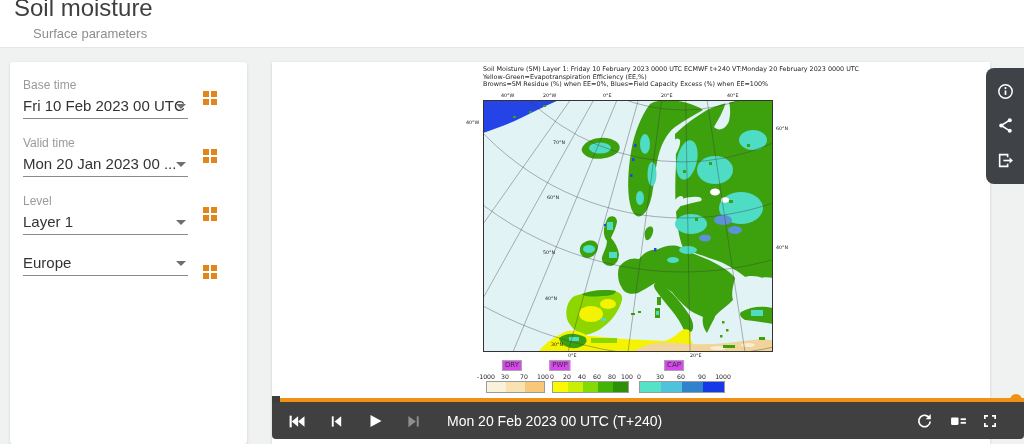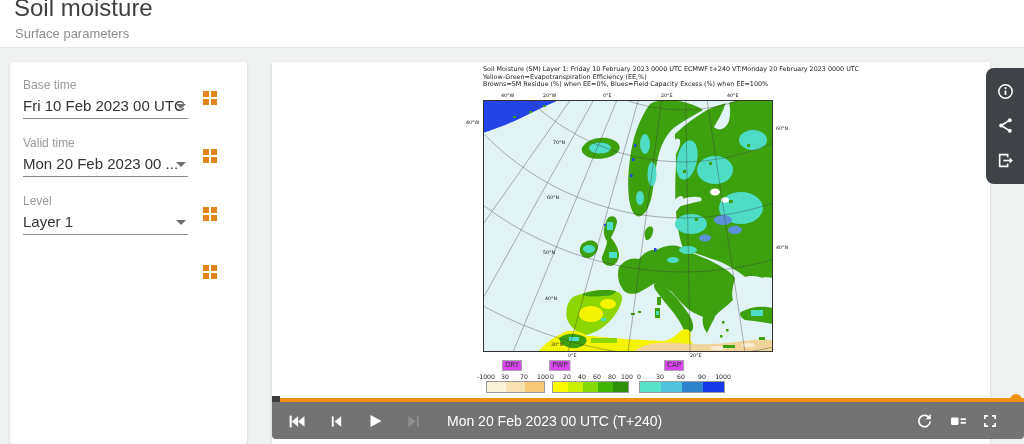--- a/index.html
+++ b/index.html
@@ -4,21 +4,21 @@
 <style>
   * { margin:0; padding:0; box-sizing:border-box; }
   html,body { width:1024px; height:444px; overflow:hidden; background:#f0f1f1;
               font-family:"Liberation Sans", sans-serif; }
   #stage { position:relative; width:1024px; height:352px; }
 
   
   .app-header { position:absolute; left:0; top:0; width:1024px; height:48px;
                 background:#ffffff; border-bottom:1px solid #e6e6e6; }
   .app-title { position:absolute; left:14px; top:-6px; font-size:24px; color:#3f3f3f; }
-  .app-subtitle { position:absolute; left:15px; top:26px; font-size:13px; color:#8d8d8d; }
+  .app-subtitle { position:absolute; left:33px; top:26px; font-size:13px; color:#8d8d8d; }
 
   
   .sidebar { position:absolute; left:10px; top:62px; width:237px; height:382px;
              background:#fff; border-radius:3px; box-shadow:0 1px 3px rgba(0,0,0,.14); }
   .field { position:relative; margin:0 0 0 13px; padding-top:16px; height:58px; width:210px; }
   .f-label { font-size:12px; color:#9a9a9a; margin-bottom:3px; }
   .f-control { position:relative; width:165px; height:24px; border-bottom:1px solid #8a8a8a; cursor:pointer; }
   .f-value { font-size:15px; color:#333; line-height:22px; white-space:nowrap; }
   .caret { position:absolute; right:2px; top:9px; width:0; height:0;
            border-left:5px solid transparent; border-right:5px solid transparent;
@@ -56,21 +56,21 @@
   .sp-btn { width:22px; height:22px; background:none; border:none; cursor:pointer;
             display:flex; align-items:center; justify-content:center; }
 
   
   .player { position:absolute; left:272px; top:398px; width:752px; height:43px; }
   .progress-track { position:absolute; left:0; top:0; width:100%; height:4px; background:#ef9214; }
   .progress-startcap { position:absolute; left:0; top:-2px; width:8px; height:8px; background:#3d3d3d; }
   .progress-handle { position:absolute; right:2px; top:-4px; width:12px; height:12px;
                      border-radius:50%; background:#ef9214; cursor:pointer; }
   .player-body { position:absolute; left:0; top:4px; width:100%; height:37px;
-                 background:#737373; border-radius:0 0 4px 4px; }
+                 background:#404040; border-radius:0 0 4px 4px; }
   .pb-btn { position:absolute; top:9px; width:20px; height:20px; background:none; border:none;
             cursor:pointer; display:flex; align-items:center; justify-content:center; }
   .pb-time { position:absolute; left:175px; top:11px; font-size:14px; color:#fff; white-space:nowrap; }
 
   svg { display:block; }
 </style>
 </head>
 <body>
 
 <div id="stage">
@@ -88,21 +88,21 @@
           <span class="grid-icon">
             <i></i>
             <i></i>
             <i></i>
             <i></i>
           </span>
         </button>
       </div>
       <div class="field">
         <div class="f-label">Valid time</div>
-        <div class="f-control"><span class="f-value">Mon 20 Feb 2023 00 ...</span><span class="caret"></span></div>
+        <div class="f-control"><span class="f-value">Mon 20 Jan 2023 00 ...</span><span class="caret"></span></div>
         <button class="grid-btn">
           <span class="grid-icon">
             <i></i>
             <i></i>
             <i></i>
             <i></i>
           </span>
         </button>
       </div>
       <div class="field">
@@ -111,20 +111,21 @@
         <button class="grid-btn">
           <span class="grid-icon">
             <i></i>
             <i></i>
             <i></i>
             <i></i>
           </span>
         </button>
       </div>
       <div class="field">
+        <div class="f-control"><span class="f-value">Europe</span><span class="caret"></span></div>
         <button class="grid-btn">
           <span class="grid-icon">
             <i></i>
             <i></i>
             <i></i>
             <i></i>
           </span>
         </button>
       </div>
     </div>

